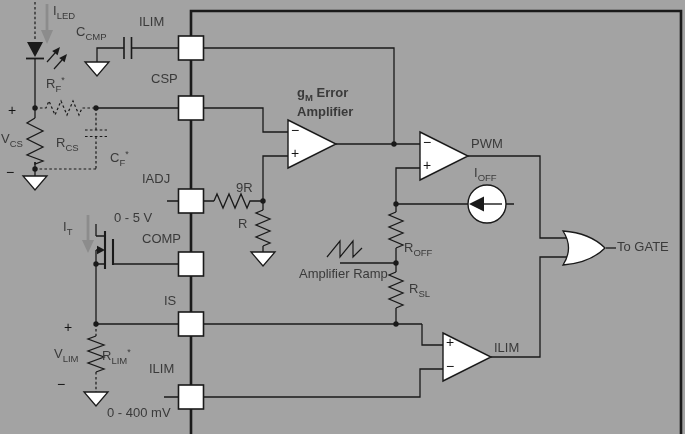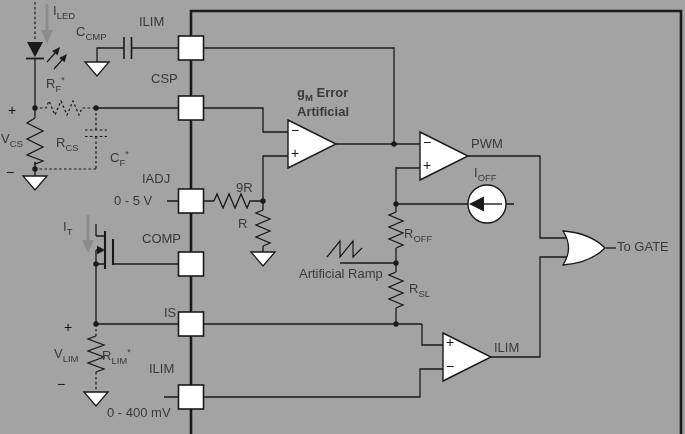--- a/index.html
+++ b/index.html
@@ -146,44 +146,44 @@
 <div class="lbl" style="left:151px;top:72px">CSP</div>
 <div class="lbl" style="left:46px;top:73px"><span>R</span><sub>F</sub><sup class="star">*</sup></div>
 
 <div class="lbl sign" style="left:8px;top:104px">+</div>
 <div class="lbl" style="left:1px;top:132px"><span>V</span><sub>CS</sub></div>
 <div class="lbl sign" style="left:6px;top:166px">−</div>
 <div class="lbl" style="left:56px;top:136px"><span>R</span><sub>CS</sub></div>
 <div class="lbl" style="left:110px;top:147px"><span>C</span><sub>F</sub><sup class="star">*</sup></div>
 
 <div class="lbl" style="left:142px;top:172px">IADJ</div>
-<div class="lbl" style="left:114px;top:194px">0 - 5 V</div>
+<div class="lbl" style="left:114px;top:211px">0 - 5 V</div>
 <div class="lbl" style="left:236px;top:181px">9R</div>
 <div class="lbl" style="left:238px;top:217px">R</div>
 
 <div class="lbl two-line" style="left:297px;top:86px">
   <div><span>g</span><sub>M</sub><span> Error</span></div>
-  <div>Artificial</div>
+  <div>Amplifier</div>
 </div>
 <div class="lbl sign" style="left:291px;top:124px">−</div>
 <div class="lbl sign" style="left:291px;top:147px">+</div>
 
 <div class="lbl sign" style="left:423px;top:136px">−</div>
 <div class="lbl sign" style="left:423px;top:159px">+</div>
 <div class="lbl" style="left:471px;top:137px">PWM</div>
 <div class="lbl" style="left:474px;top:166px"><span>I</span><sub>OFF</sub></div>
 
 <div class="lbl" style="left:63px;top:220px"><span>I</span><sub>T</sub></div>
 <div class="lbl" style="left:142px;top:232px">COMP</div>
 
-<div class="lbl" style="left:404px;top:227px"><span>R</span><sub>OFF</sub></div>
-<div class="lbl" style="left:299px;top:267px">Artificial Ramp</div>
+<div class="lbl" style="left:404px;top:241px"><span>R</span><sub>OFF</sub></div>
+<div class="lbl" style="left:299px;top:267px">Amplifier Ramp</div>
 <div class="lbl" style="left:409px;top:282px"><span>R</span><sub>SL</sub></div>
 
-<div class="lbl" style="left:164px;top:306px">IS</div>
+<div class="lbl" style="left:164px;top:294px">IS</div>
 <div class="lbl sign" style="left:64px;top:321px">+</div>
 <div class="lbl" style="left:54px;top:347px"><span>V</span><sub>LIM</sub></div>
 <div class="lbl" style="left:102px;top:345px"><span>R</span><sub>LIM</sub><sup class="star">*</sup></div>
 <div class="lbl sign" style="left:57px;top:378px">−</div>
 
 <div class="lbl" style="left:149px;top:362px">ILIM</div>
 <div class="lbl" style="left:107px;top:406px">0 - 400 mV</div>
 
 <div class="lbl sign" style="left:446px;top:336px">+</div>
 <div class="lbl sign" style="left:446px;top:360px">−</div>

